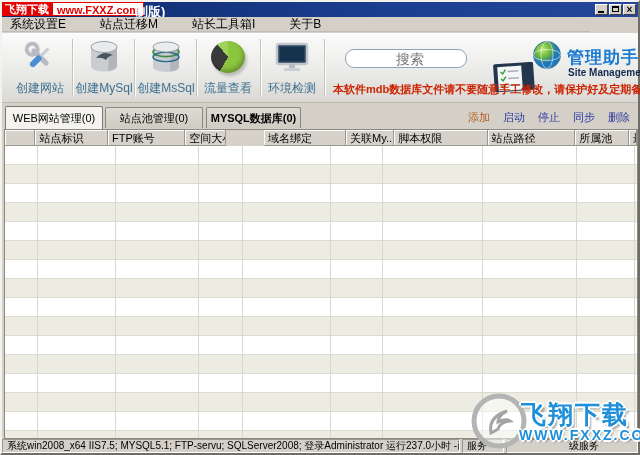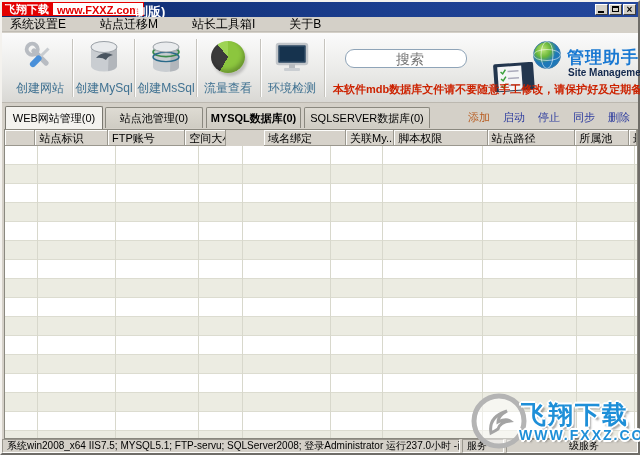--- a/index.html
+++ b/index.html
@@ -217,21 +217,20 @@
     <span class="brand-title">管理助手</span>
     <span class="brand-sub">Site Managemet</span>
   </div>
 
   <div class="notice">本软件mdb数据库文件请不要随意手工修改，请保护好及定期备份此列表</div>
 
   <div class="tabbar">
     <div class="tab active" style="left:3px;width:98px;">WEB网站管理(0)</div>
     <div class="tab" style="left:103px;width:98px;">站点池管理(0)</div>
     <div class="tab" style="left:204px;width:95px;font-weight:bold;">MYSQL数据库(0)</div>
-    <div class="tab" style="left:302px;width:126px;">SQLSERVER数据库(0)</div>
     <div class="actions">
       <a class="action accent">添加</a>
       <a class="action">启动</a>
       <a class="action">停止</a>
       <a class="action">同步</a>
       <a class="action">删除</a>
     </div>
   </div>
 
   <div class="grid">

